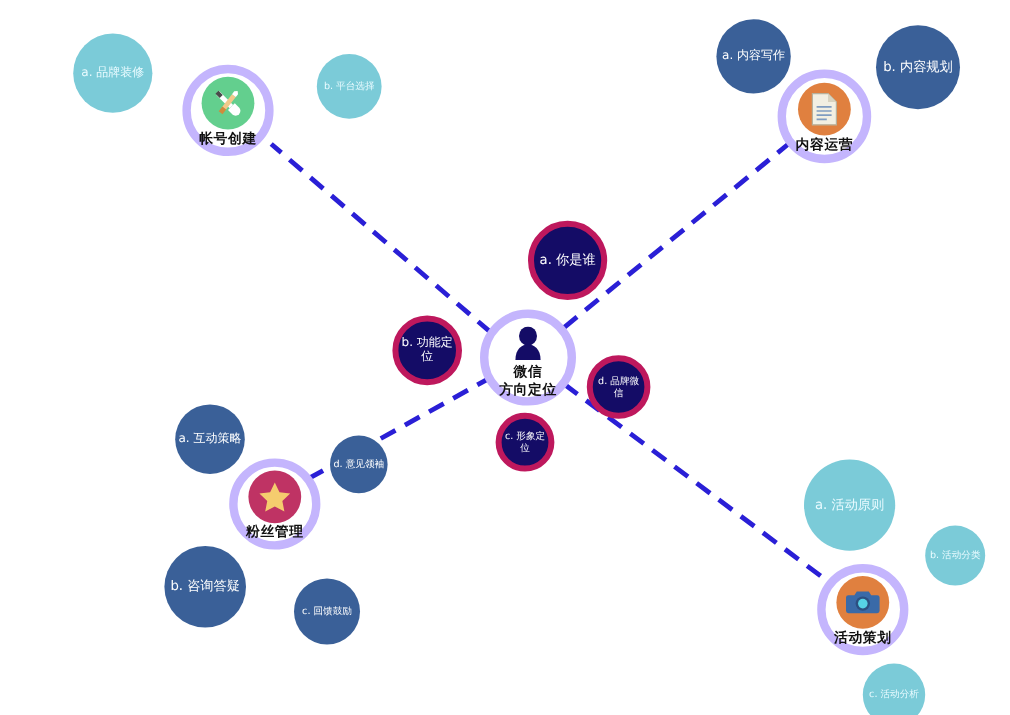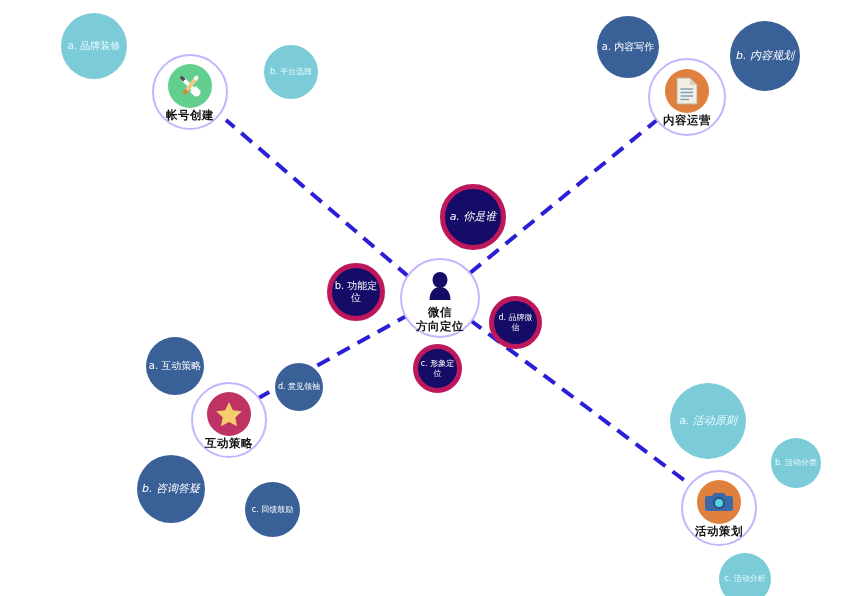--- a/index.html
+++ b/index.html
@@ -33,21 +33,21 @@
     box-sizing: border-box;
     display: flex;
     align-items: center;
     justify-content: center;
     text-align: center;
   }
 
   
   .hub {
     background: #ffffff;
-    border: 2px solid #c4b5fd;
+    border: 7px solid #c4b5fd;
     flex-direction: column;
     z-index: 5;
   }
   .hub .hub-icon {
     width: 44px;
     height: 44px;
     border-radius: 50%;
     display: flex;
     align-items: center;
     justify-content: center;
@@ -82,21 +82,21 @@
     font-size: 9.5px;
     line-height: 1.2;
     padding: 2px;
     z-index: 3;
     white-space: pre-line;
   }
   .leaf.navy  { background: #140c66; border: 5px solid #be185d; }
   .leaf.cyan  { background: #7bcbd8; color: #e9fbff; }
   .leaf.steel { background: #3a6098; }
   .leaf.tiny  { font-size: 8px; }
-  .leaf.big   { font-size: 11px; font-style: italic; }
+  .leaf.big   { font-size: 11px; }
   .leaf.mid   { font-size: 10px; }
 </style>
 </head>
 <body>
 
 <div id="canvas">
 
   <svg id="links" viewBox="0 0 842 596" xmlns="http://www.w3.org/2000/svg">
     <g stroke="#2a1fd6" stroke-width="4" stroke-dasharray="14 9" fill="none" stroke-linecap="butt">
       <line x1="409" y1="277" x2="226" y2="120"></line>
@@ -138,21 +138,21 @@
         <g transform="rotate(38 15 15)">
           <rect x="13" y="7" width="4" height="14" fill="#f2c98a"></rect>
           <path d="M13 7 v-3 l2 -2 l2 2 v3 z" fill="#ffffff"></path>
           <rect x="13" y="20" width="4" height="5" fill="#cf8b3c"></rect>
         </g>
       </svg>
     </span>
     <span class="hub-label">帐号创建</span>
   </div>
 
-  <div class="node leaf cyan mid" style="left:61px; top:13px; width:66px; height:66px;">a. 品牌装修</div>
+  <div class="node leaf cyan mid" style="left:61px; top:28px; width:66px; height:66px;">a. 品牌装修</div>
 
   <div class="node leaf cyan tiny" style="left:264px; top:45px; width:54px; height:54px;">b. 平台选择</div>
 
 
   <div class="node hub" style="left:648px; top:58px; width:78px; height:78px;">
     <span class="hub-icon" style="background:#e0803f;">
       <svg width="26" height="30" viewBox="0 0 26 30" xmlns="http://www.w3.org/2000/svg">
         <path d="M3 2 h13 l7 7 v19 h-20 z" fill="#f2efe2" stroke="#b7b19c" stroke-width="1"></path>
         <path d="M16 2 l7 7 h-7 z" fill="#d8d3c0"></path>
         <g stroke="#7f9cc0" stroke-width="1.4">
@@ -170,21 +170,21 @@
 
   <div class="node leaf steel big" style="left:730px; top:21px; width:70px; height:70px;">b. 内容规划</div>
 
 
   <div class="node hub" style="left:191px; top:382px; width:76px; height:76px;">
     <span class="hub-icon" style="background:#bf3364;">
       <svg width="28" height="28" viewBox="0 0 28 28" xmlns="http://www.w3.org/2000/svg">
         <polygon points="14,2 17.9,10.2 26.8,11.3 20.3,17.5 22,26.3 14,22 6,26.3 7.7,17.5 1.2,11.3 10.1,10.2" fill="#f5cc6e"></polygon>
       </svg>
     </span>
-    <span class="hub-label">互动策略</span>
+    <span class="hub-label">粉丝管理</span>
   </div>
 
   <div class="node leaf steel mid" style="left:146px; top:337px; width:58px; height:58px;">a. 互动策略</div>
 
   <div class="node leaf steel big" style="left:137px; top:455px; width:68px; height:68px;">b. 咨询答疑</div>
 
   <div class="node leaf steel tiny" style="left:245px; top:482px; width:55px; height:55px;">c. 回馈鼓励</div>
 
   <div class="node leaf steel tiny" style="left:275px; top:363px; width:48px; height:48px;">d. 意见领袖</div>
 

